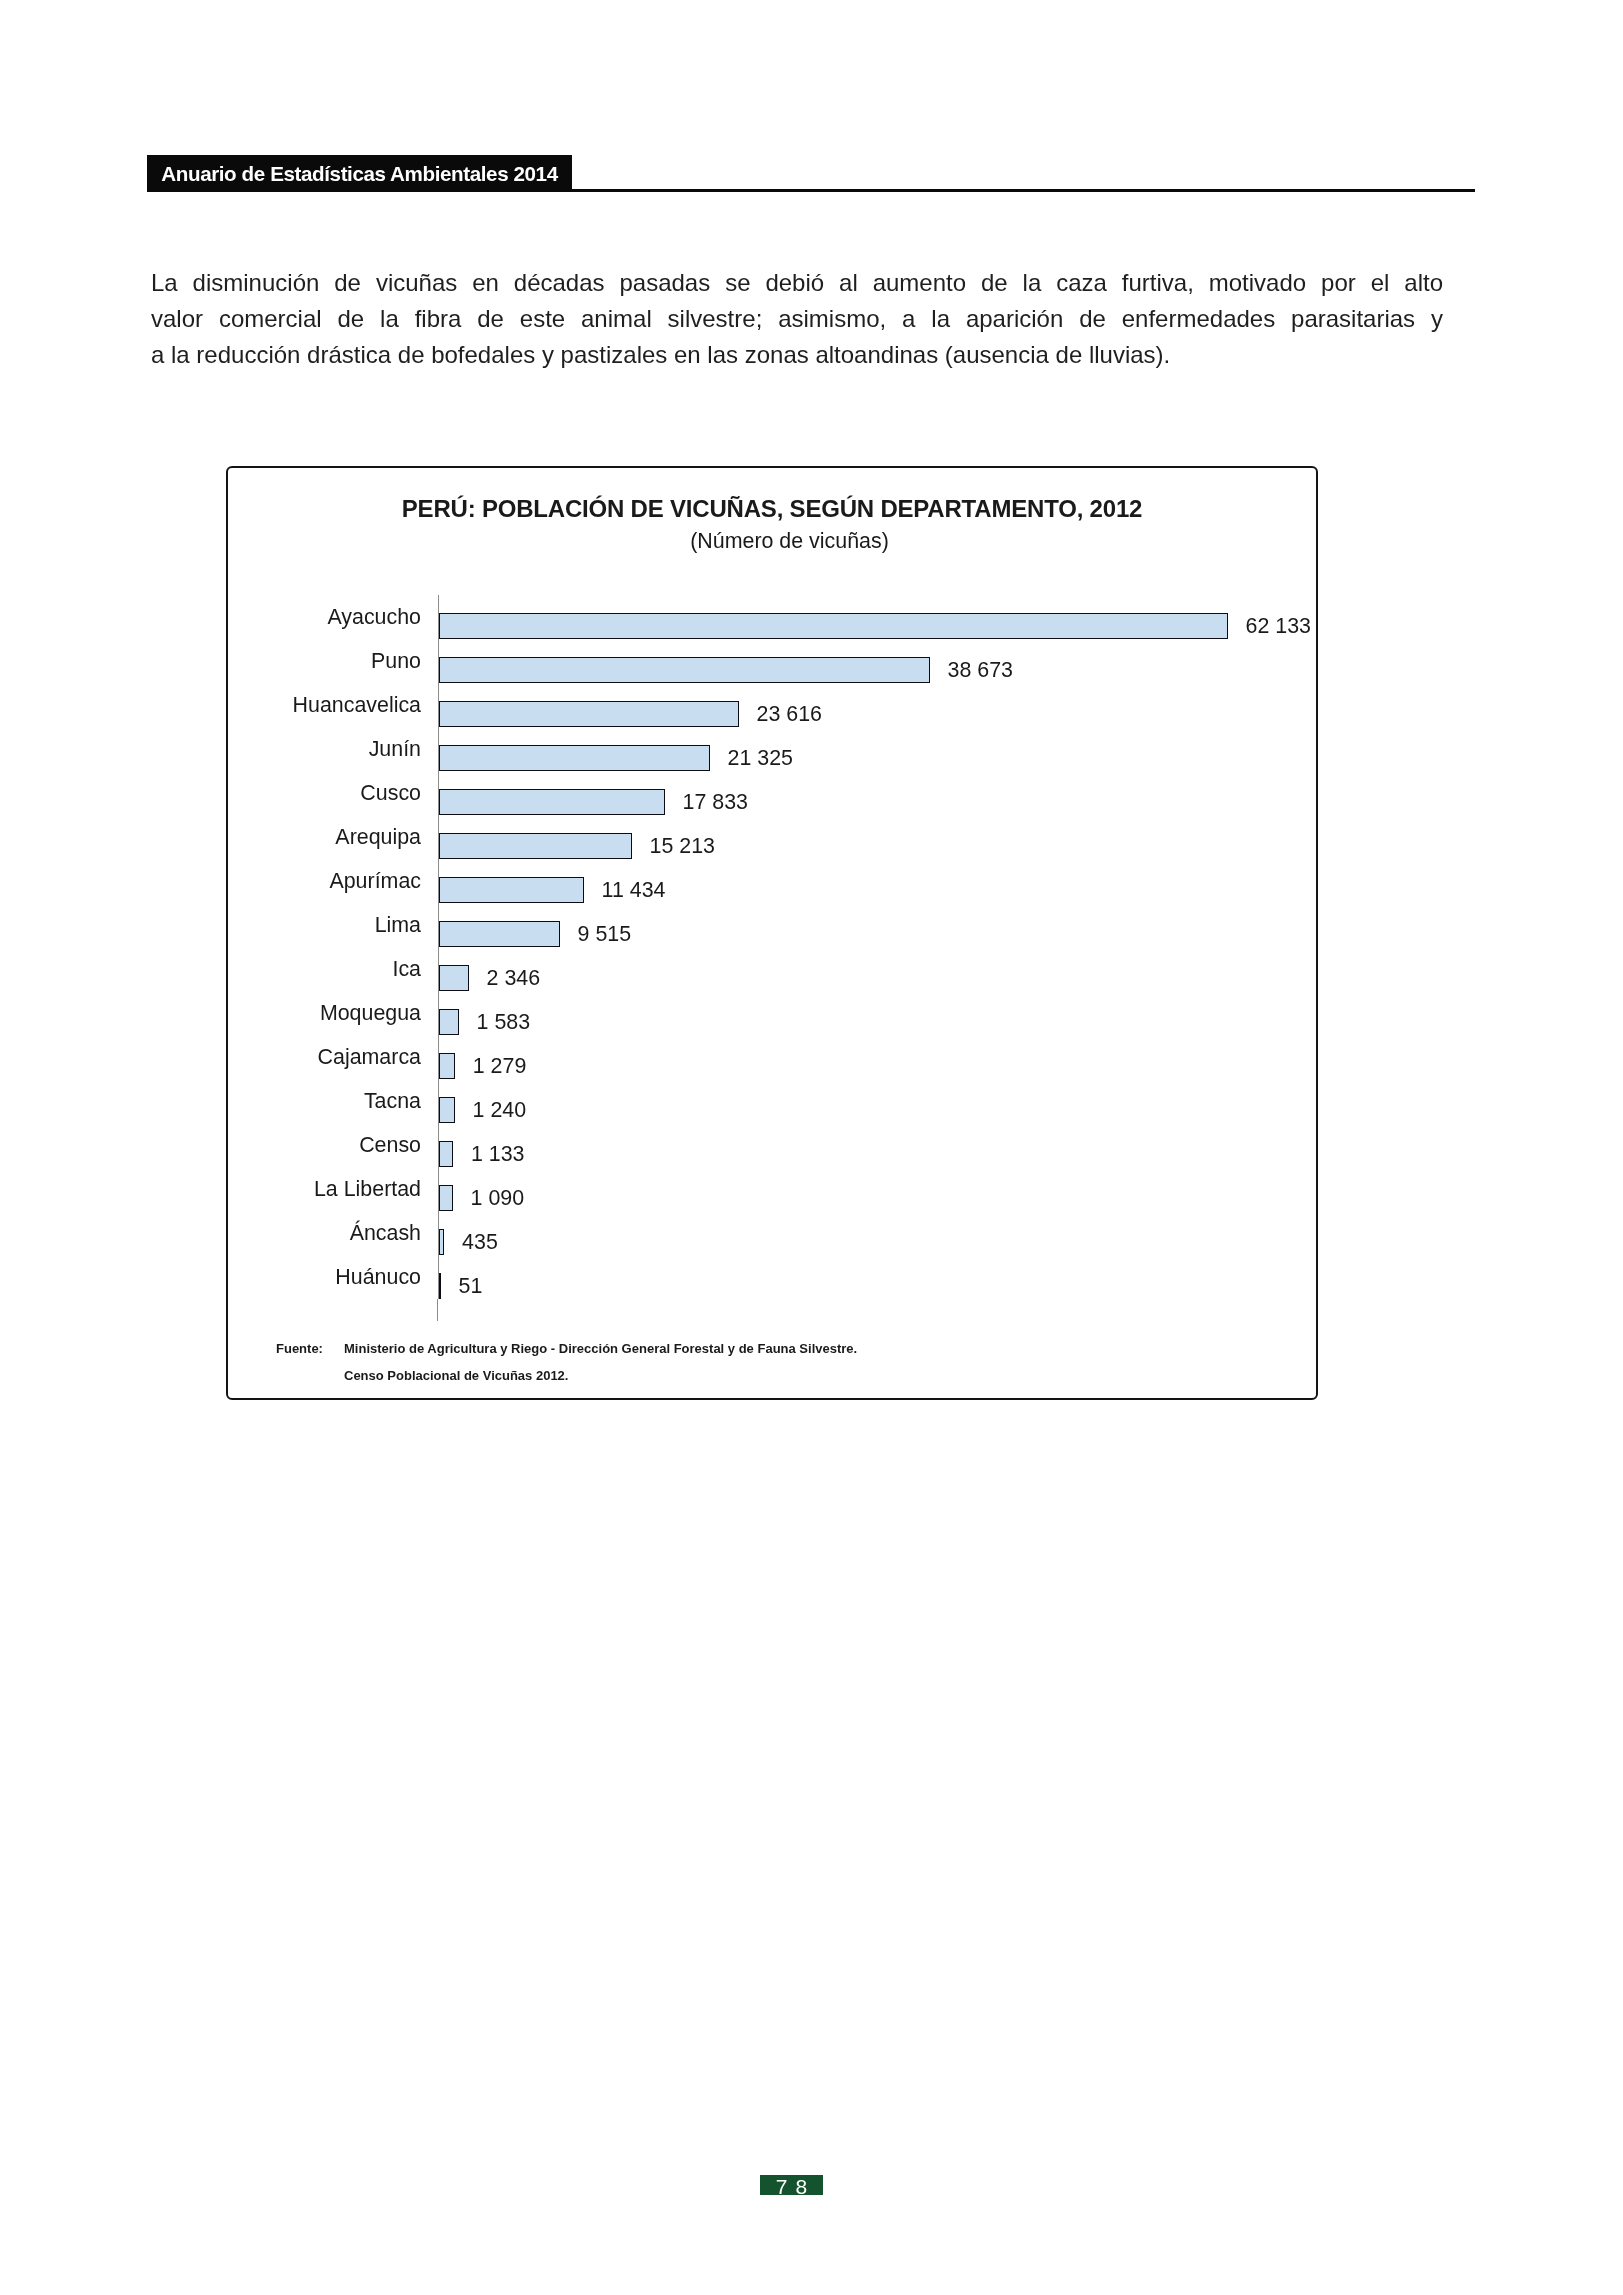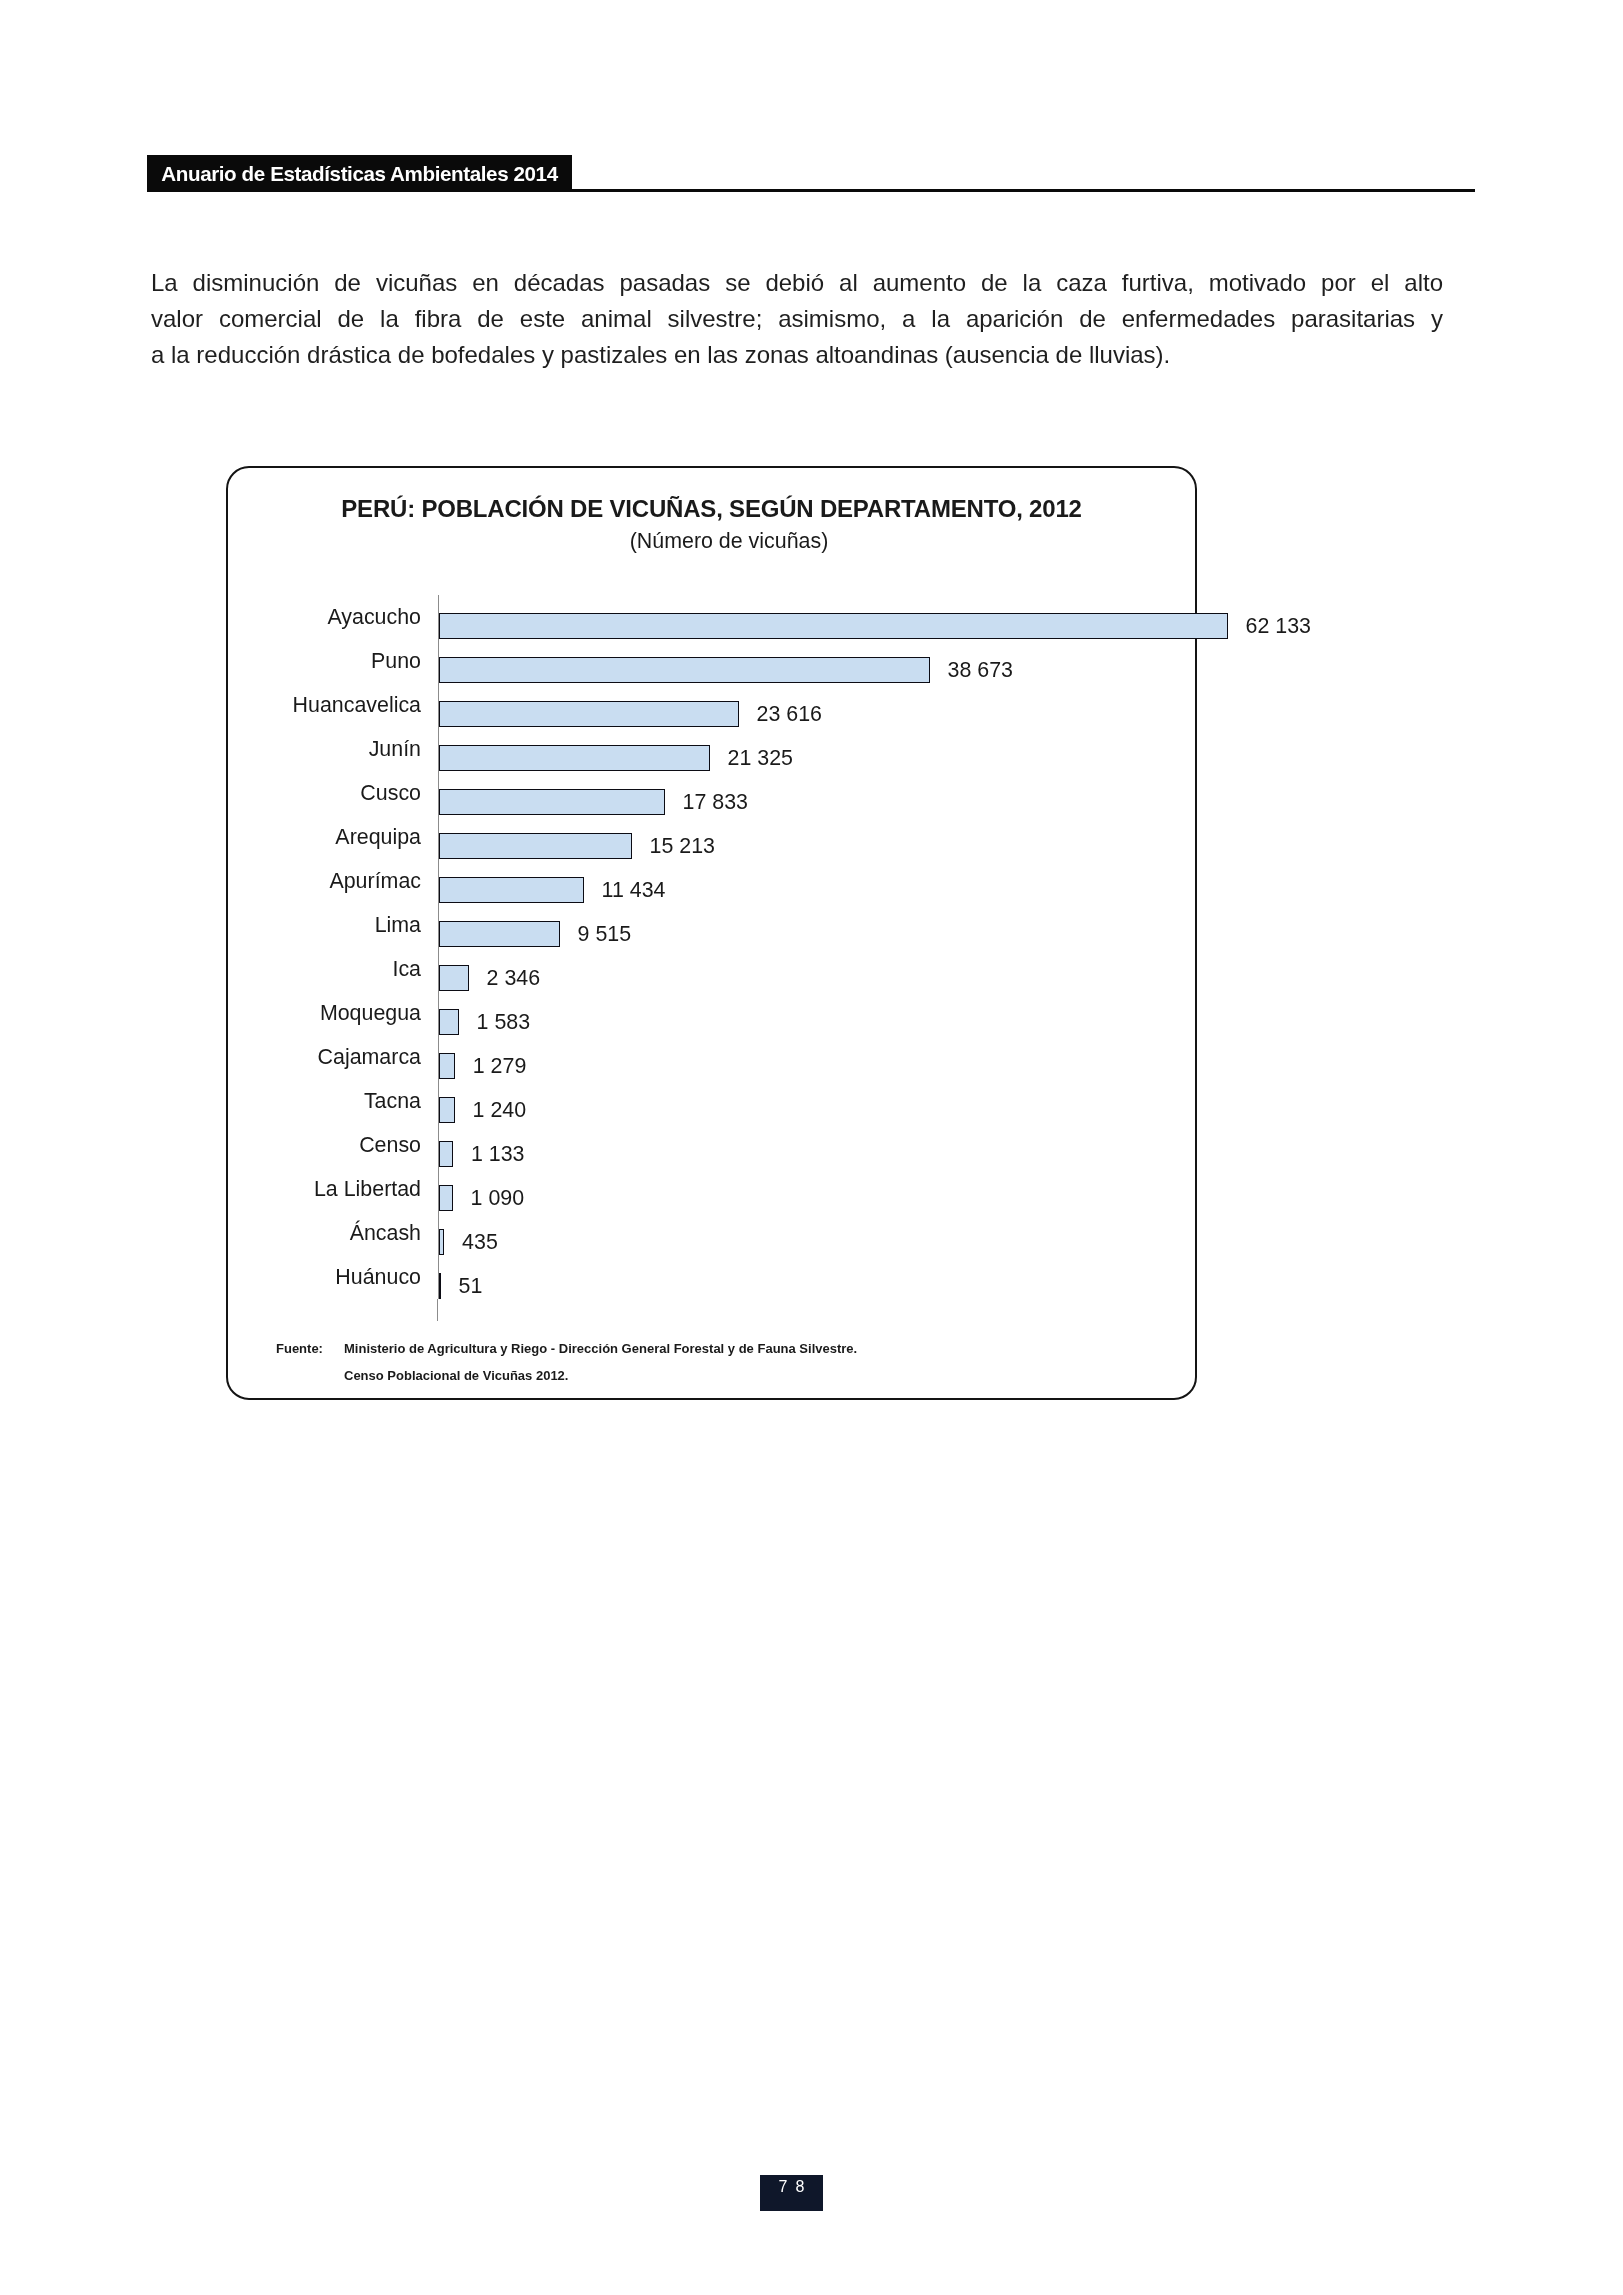--- a/index.html
+++ b/index.html
@@ -26,22 +26,22 @@
   }
   
   .paragraph{
     position:absolute;left:151px;top:265px;width:1292px;
     font-size:24px;line-height:36px;color:#1f1f1f;
   }
   .par-line{text-align:left;}
   .par-line.justified{text-align:justify;text-align-last:justify;}
   
   .chart-card{
-    position:absolute;left:226px;top:466px;width:971px;height:934px;
-    border:2.4px solid #141414;border-radius:23px;box-sizing:border-box;
+    position:absolute;left:226px;top:466px;width:1092px;height:934px;
+    border:2.4px solid #141414;border-radius:6px;box-sizing:border-box;
     background:#ffffff;
   }
   .chart-title{
     margin-top:27px;text-align:center;font-size:24px;font-weight:bold;
     letter-spacing:-0.2px;
   }
   .chart-subtitle{
     margin-top:6.3px;text-align:center;font-size:21.4px;padding-left:35px;
   }
   .chart-rows{
@@ -68,22 +68,22 @@
     border-left:1.6px solid var(--axis-color);
   }
   
   .source{
     position:absolute;left:48px;top:867px;display:flex;
     font-size:13px;font-weight:bold;line-height:27px;
   }
   .source-label{width:68px;flex:none;}
   
   .page-num{
-    position:absolute;left:760px;top:2175px;width:63px;height:36px;
-    background:#0f172a;color:#ffffff;font-size:16px;line-height:24px;
+    position:absolute;left:760px;top:2175px;width:63px;height:20px;
+    background:#14532d;color:#ffffff;font-size:21px;line-height:24px;
     text-align:center;letter-spacing:8px;text-indent:8px;
   }
 </style>
 </head>
 <body>
 
 <div class="header-band">
   <span>Anuario de Estadísticas Ambientales 2014</span>
 </div>
 <div class="header-rule"></div>

